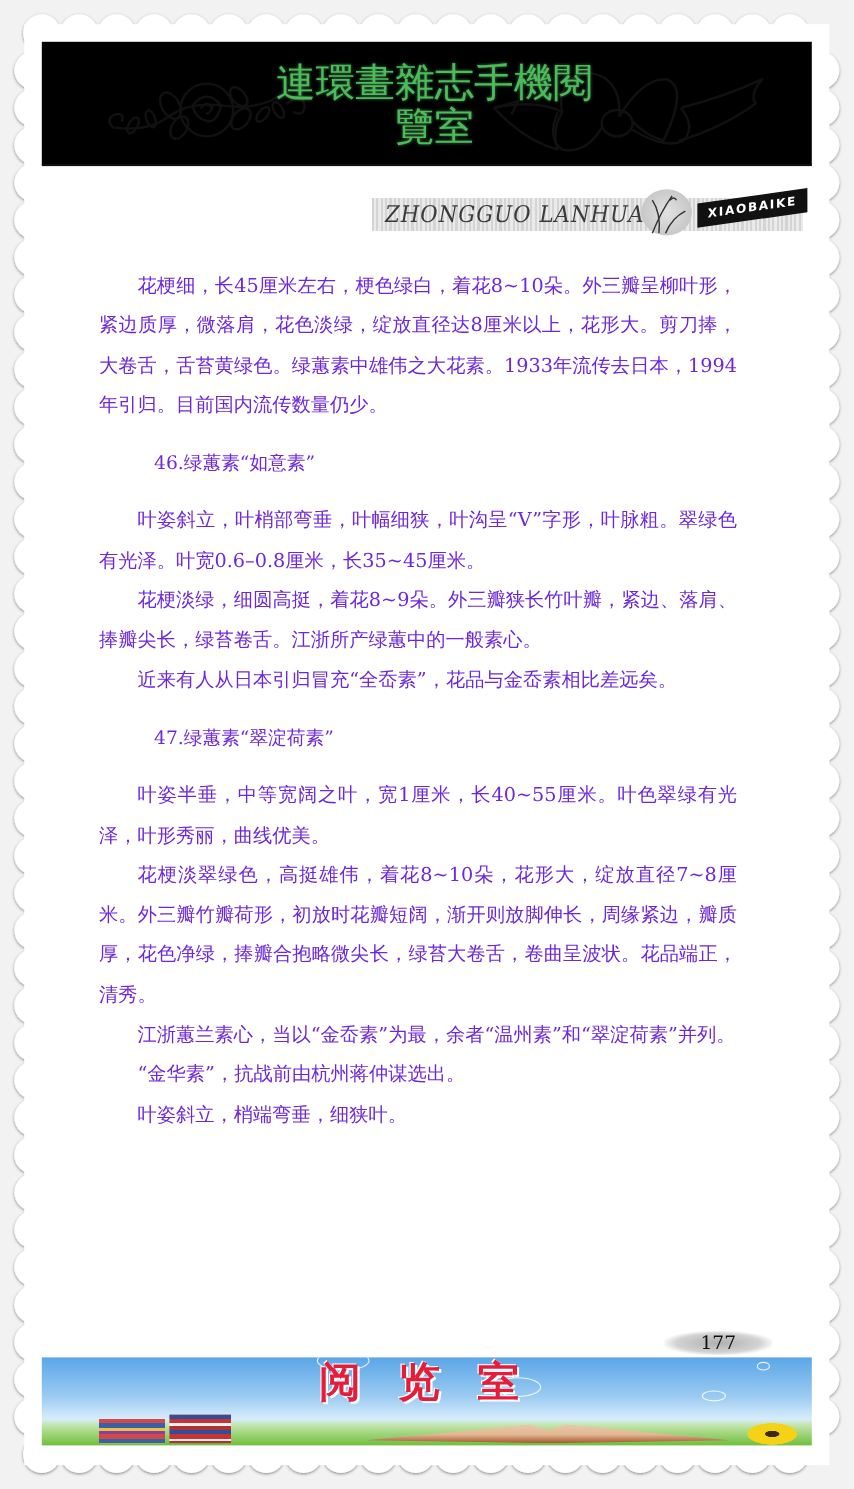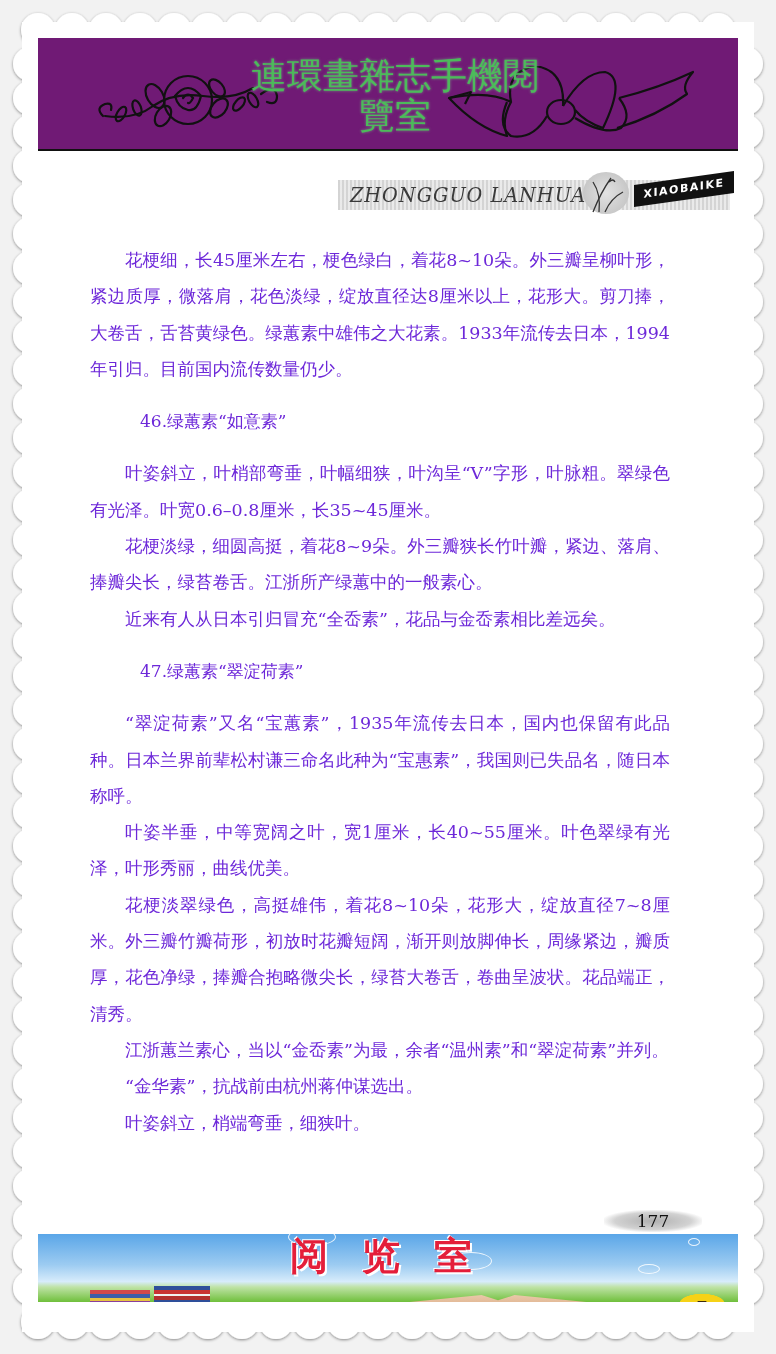--- a/index.html
+++ b/index.html
@@ -10,21 +10,21 @@
     position:relative;
   }
   .frame { position:absolute; left:0; top:0; width:776px; height:1354px; }
   .paper {
     position:absolute; left:38px; top:38px; width:700px; height:1280px;
     background:#fff;
   }
   
   .header {
     position:absolute; left:38px; top:38px; width:700px; height:112px;
-    background:#701a75;
+    background:#000000;
   }
   .header-rule {
     position:absolute; left:38px; top:149px; width:700px; height:2px; background:#111;
   }
   .header-title {
     position:absolute; left:0; top:18px; width:100%;
     text-align:center; color:#4cbb5a;
     font-family:"DejaVu Sans", "Liberation Sans", sans-serif;
     font-size:36px; line-height:40px;
     text-shadow:0 0 3px rgba(120,230,140,0.6);
@@ -72,21 +72,21 @@
   
   .page-num {
     position:absolute; left:604px; top:1210px; width:98px; height:22px;
     background:radial-gradient(ellipse at center,#b0b0b0 0%,#d2d2d2 55%,rgba(255,255,255,0) 75%);
     text-align:center; font-size:17px; line-height:22px; color:#111;
     font-family:"DejaVu Serif","Liberation Serif",serif; font-weight:normal;
   }
 
   
   .footer-banner {
-    position:absolute; left:38px; top:1234px; width:700px; height:68px; overflow:hidden;
+    position:absolute; left:38px; top:1234px; width:700px; height:80px; overflow:hidden;
     background:linear-gradient(180deg,#5aa6e8 0%,#9ccbf1 45%,#d7ecfb 70%,#bfe3a6 78%,#6fbf3b 100%);
   }
   .footer-banner .main-text {
     position:absolute; left:0; top:0px; width:100%; text-align:center;
     font-family:"DejaVu Sans","Liberation Sans",sans-serif; font-weight:bold;
     font-size:38px; color:#e41e3a; letter-spacing:34px; line-height:44px;
     text-shadow:2px 2px 0 #fff, -1px -1px 0 #fff;
     padding-left:20px; box-sizing:border-box;
   }
   .footer-banner .sub-text {
@@ -295,21 +295,20 @@
   <div class="tag">XIAOBAIKE</div>
 </div>
 
 <div class="content">
   <p class="para" style="text-indent:2em;">花梗细，长45厘米左右，梗色绿白，着花8~10朵。外三瓣呈柳叶形，紧边质厚，微落肩，花色淡绿，绽放直径达8厘米以上，花形大。剪刀捧，大卷舌，舌苔黄绿色。绿蕙素中雄伟之大花素。1933年流传去日本，1994年引归。目前国内流传数量仍少。</p>
   <p class="heading">46.绿蕙素“如意素”</p>
   <p class="para">叶姿斜立，叶梢部弯垂，叶幅细狭，叶沟呈“V”字形，叶脉粗。翠绿色有光泽。叶宽0.6–0.8厘米，长35~45厘米。</p>
   <p class="para">花梗淡绿，细圆高挺，着花8~9朵。外三瓣狭长竹叶瓣，紧边、落肩、捧瓣尖长，绿苔卷舌。江浙所产绿蕙中的一般素心。</p>
   <p class="para">近来有人从日本引归冒充“全岙素”，花品与金岙素相比差远矣。</p>
   <p class="heading">47.绿蕙素“翠淀荷素”</p>
-  <p class="para">“翠淀荷素”又名“宝蕙素”，1935年流传去日本，国内也保留有此品种。日本兰界前辈松村谦三命名此种为“宝惠素”，我国则已失品名，随日本称呼。</p>
   <p class="para">叶姿半垂，中等宽阔之叶，宽1厘米，长40~55厘米。叶色翠绿有光泽，叶形秀丽，曲线优美。</p>
   <p class="para">花梗淡翠绿色，高挺雄伟，着花8~10朵，花形大，绽放直径7~8厘米。外三瓣竹瓣荷形，初放时花瓣短阔，渐开则放脚伸长，周缘紧边，瓣质厚，花色净绿，捧瓣合抱略微尖长，绿苔大卷舌，卷曲呈波状。花品端正，清秀。</p>
   <p class="para">江浙蕙兰素心，当以“金岙素”为最，余者“温州素”和“翠淀荷素”并列。</p>
   <p class="para">“金华素”，抗战前由杭州蒋仲谋选出。</p>
   <p class="para">叶姿斜立，梢端弯垂，细狭叶。</p>
 </div>
 
 <div class="page-num">177</div>
 
 <div class="footer-banner">

